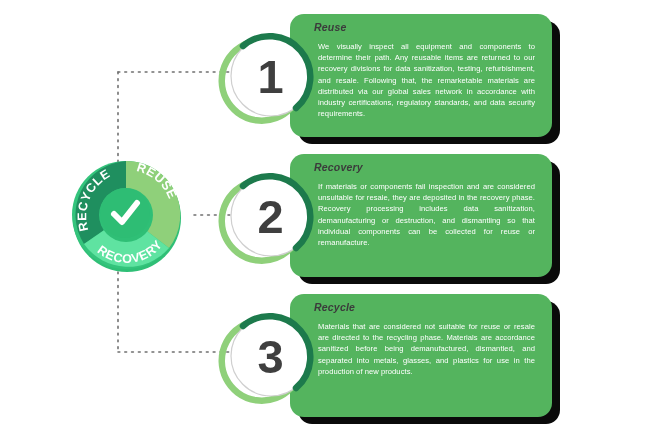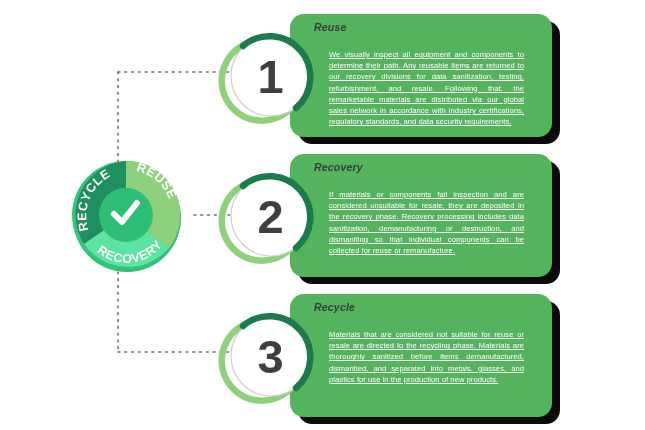--- a/index.html
+++ b/index.html
@@ -82,23 +82,22 @@
     letter-spacing: 0.2px;
     margin: 0 0 7px 0;
     line-height: 13px;
   }
 
   .card-body {
     font-size: 7.6px;
     line-height: 11.2px;
     color: #ffffff;
     text-align: justify;
-    margin: 15px;
+    margin: 4px;
     letter-spacing: 0.05px;
-    text-decoration: underline;
   }
 
   
   .num-badge {
     position: absolute;
     left: 0px;
     top: 12px;
     width: 104px;
     height: 104px;
   }
@@ -208,21 +207,21 @@
         <path d="M 26 22 A 40 40 0 0 1 79 84" fill="none" stroke="#1d7a4c" stroke-width="6.5" stroke-linecap="round" transform="translate(1,0)"></path>
       </svg>
       <div class="num-text">2</div>
     </div>
   </div>
 
   <div class="step-row row-3">
     <div class="card-shadow"></div>
     <div class="card">
       <div class="card-title">Recycle</div>
-      <div class="card-body">Materials that are considered not suitable for reuse or resale are directed to the recycling phase. Materials are thoroughly sanitized before items demanufactured, dismantled, and separated into metals, glasses, and plastics for use in the production of new products.</div>
+      <div class="card-body">Materials that are considered not suitable for reuse or resale are directed to the recycling phase. Materials are accordance sanitized before being demanufactured, dismantled, and separated into metals, glasses, and plastics for use in the production of new products.</div>
     </div>
     <div class="num-badge">
       <svg width="104" height="104" viewBox="0 0 104 104">
         <path d="M 48 11 A 40 40 0 1 0 82 78" fill="none" stroke="#8fd07a" stroke-width="6.5" stroke-linecap="round" transform="translate(-7,6)"></path>
         <circle cx="55" cy="52" r="40" fill="#ffffff"></circle>
         <circle cx="55" cy="52" r="40" fill="none" stroke="#cfcfcf" stroke-width="1.2"></circle>
         <path d="M 26 22 A 40 40 0 0 1 79 84" fill="none" stroke="#1d7a4c" stroke-width="6.5" stroke-linecap="round" transform="translate(1,0)"></path>
       </svg>
       <div class="num-text">3</div>
     </div>

